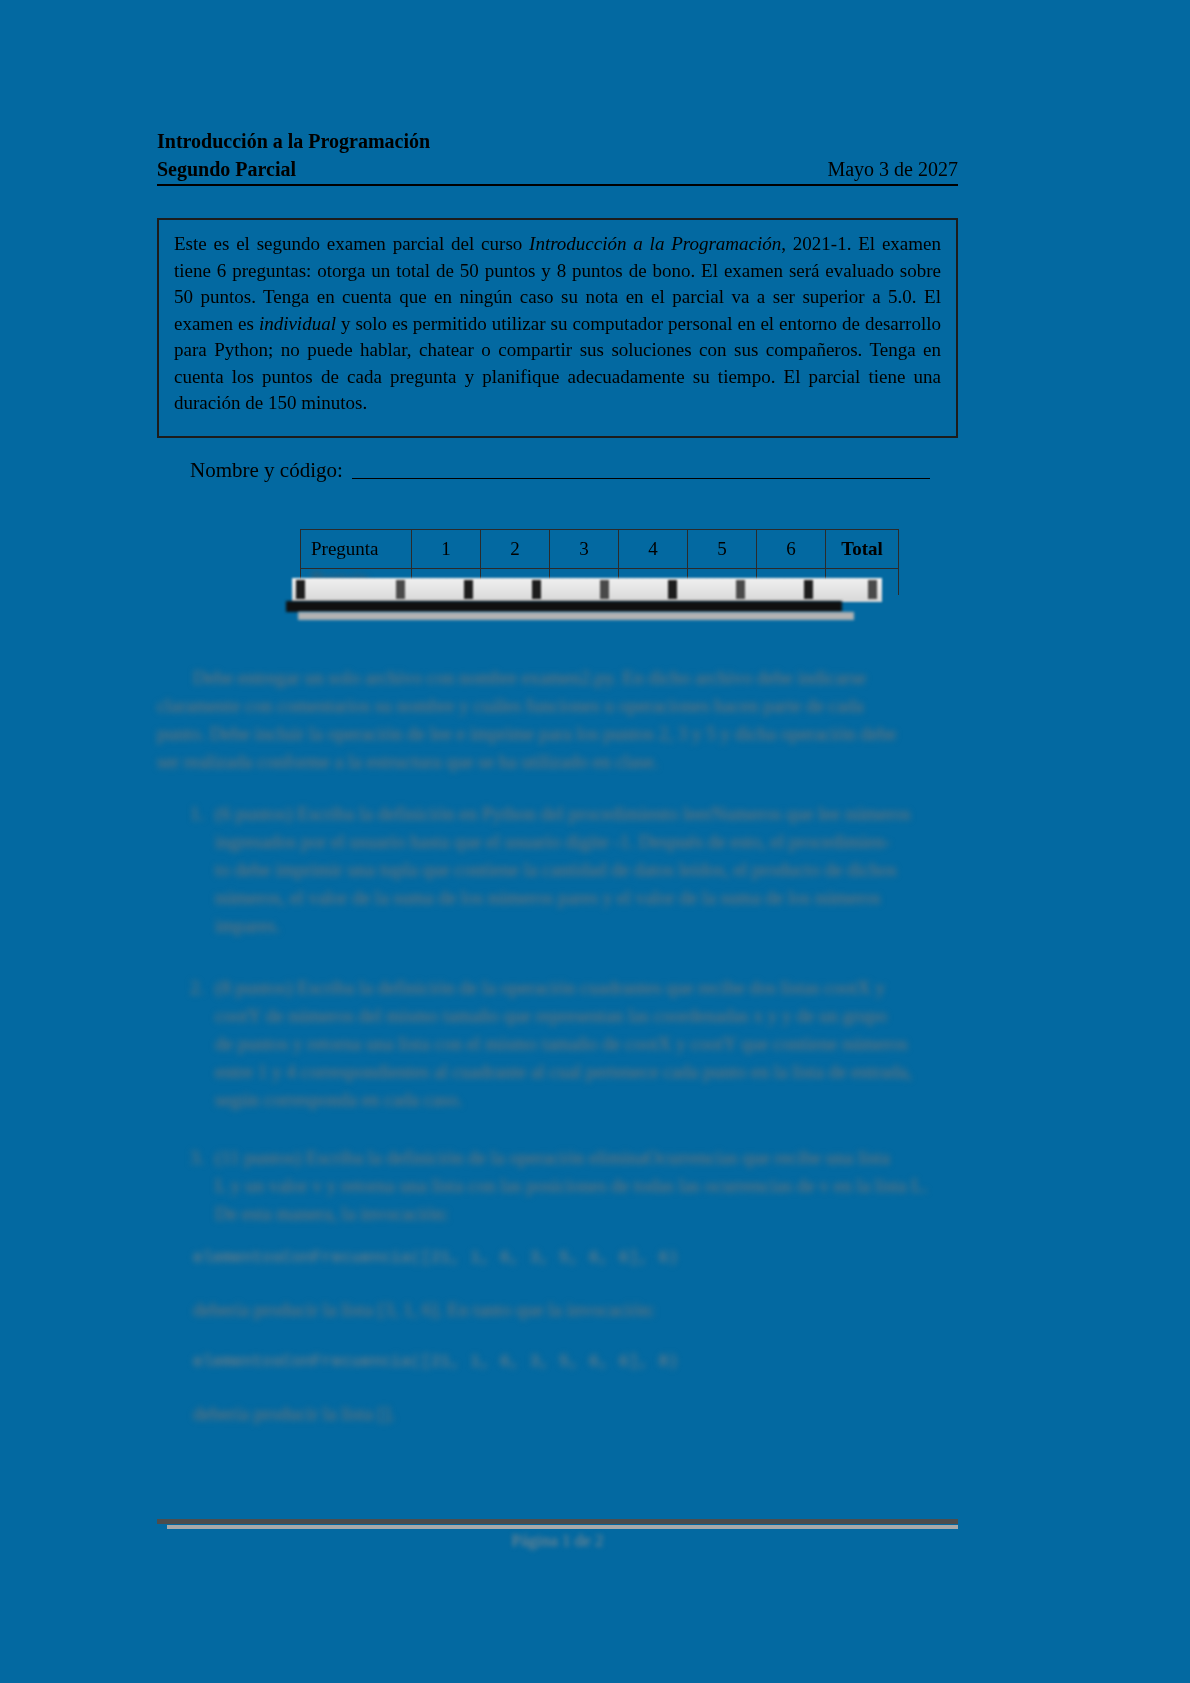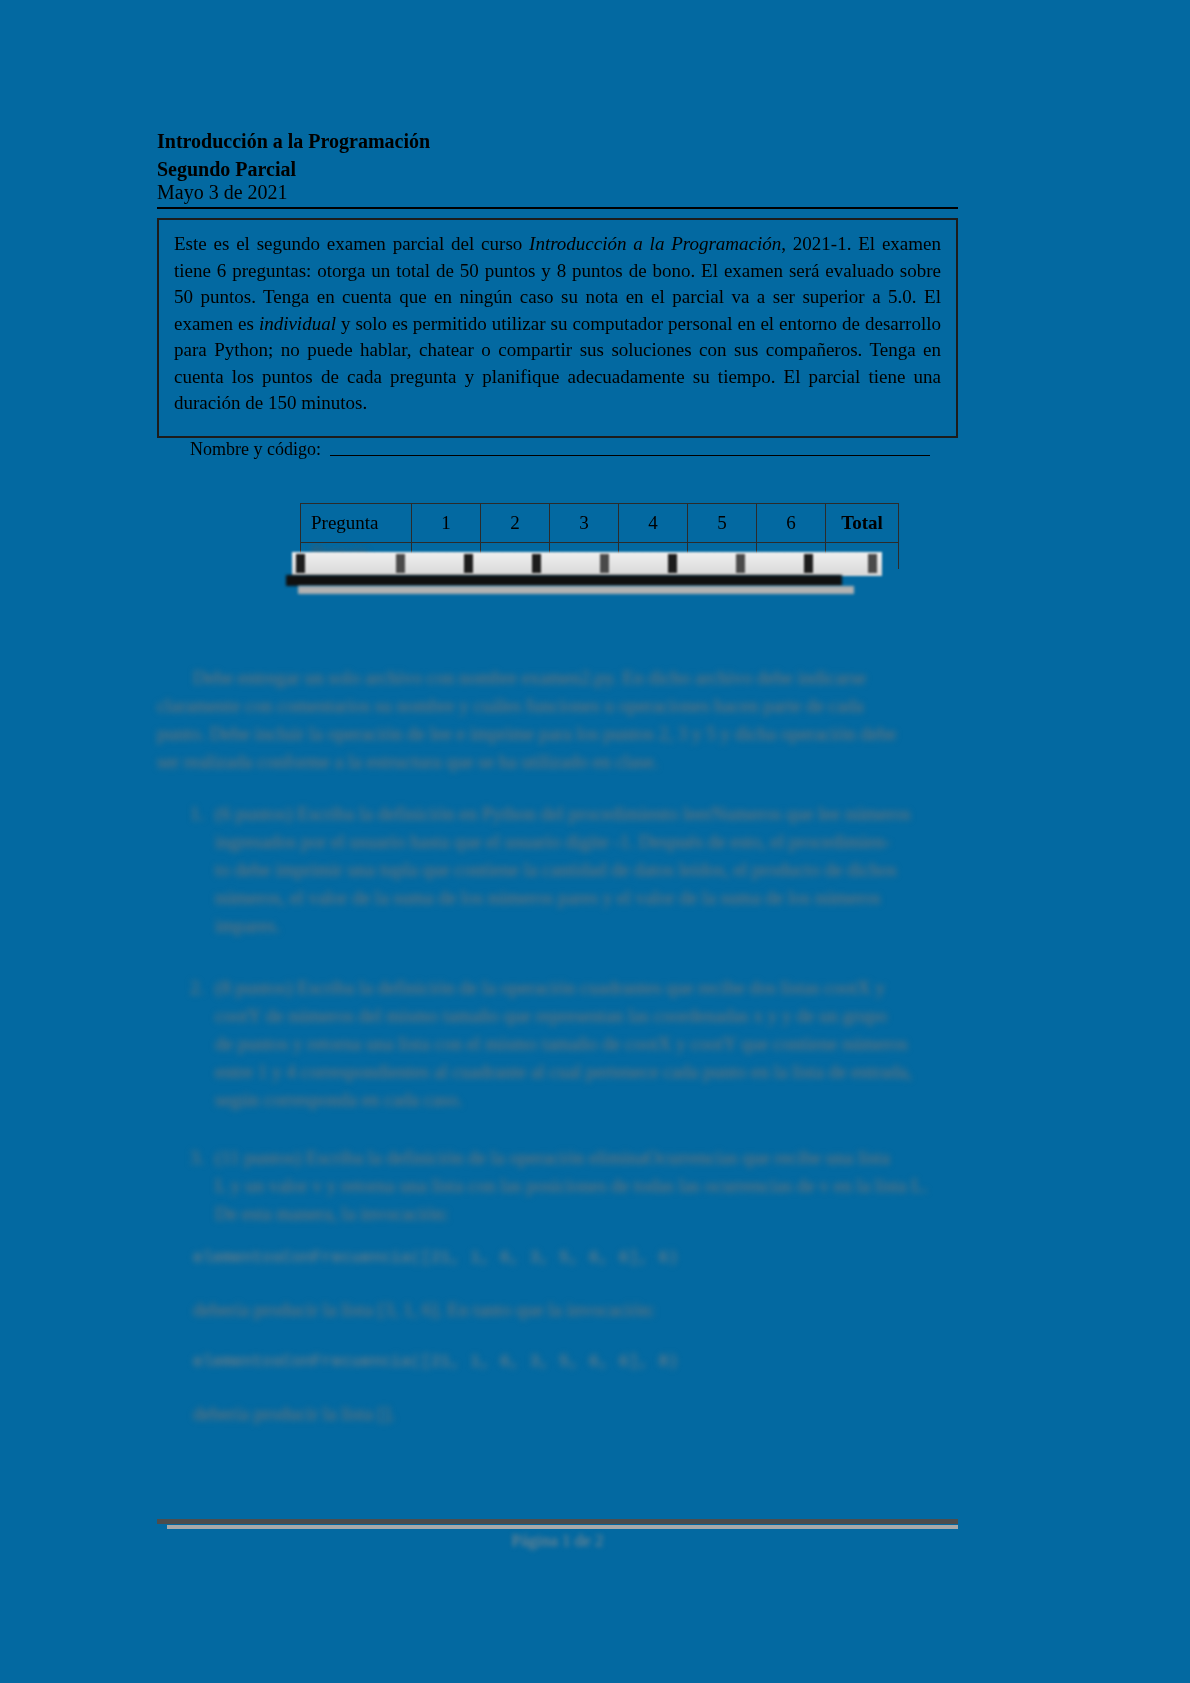--- a/index.html
+++ b/index.html
@@ -5,41 +5,41 @@
   html,body { margin:0; padding:0; background:#e9e9e9; }
   .page {
     position:relative; width:1190px; height:1683px; margin:0 auto;
     background:#0369a1; overflow:hidden;
     font-family:"Liberation Serif","DejaVu Serif",serif; color:#000;
   }
 
   
   .hdr { position:absolute; left:157px; top:130px; width:801px; }
   .hdr-course { font-weight:bold; font-size:20px; line-height:22px; }
-  .hdr-row { display:flex; justify-content:space-between; align-items:baseline; margin-top:6px;flex-direction:column; }
+  .hdr-row { display:flex; justify-content:space-between; align-items:baseline; margin-top:6px; }
   .hdr-exam { font-weight:bold; font-size:20px; }
   .hdr-date { font-size:20px; }
   .hdr-rule { border-bottom:2px solid #000; margin-top:3px; }
 
   
   .box {
     position:absolute; left:157px; top:218px; width:801px; box-sizing:border-box;
     border:2px solid #1c1c1c; padding:11px 15px 19px 15px;
     font-size:19px; line-height:26.5px; text-align:justify;
   }
   .it { font-style:italic; }
 
   
-  .name-row { position:absolute; left:190px; top:439px; width:740px; display:flex; font-size:18px;text-align:right; }
+  .name-row { position:absolute; left:190px; top:458px; width:740px; display:flex; font-size:21px;text-align:right; }
   .name-label { white-space:nowrap; }
   .name-line { flex:1; border-bottom:1.6px solid #000; margin-left:9px; margin-bottom:4px; }
 
   
   .tbl-wrap { position:absolute; left:300px; top:503px; width:580px; }
-  .tbl { border-collapse:collapse; width:100%; font-size:19px; table-layout:fixed; }
+  .tbl { border-collapse:collapse; width:100%; font-size:19px; table-layout:fixed;margin-top:26px; }
   .tbl td { border:1.6px solid #2b2b2b; height:38px; text-align:center; padding:0; overflow:hidden; }
   .tbl td.lbl { text-align:left; padding-left:10px; }
   .col-q { width:100px; } .col-n { width:68px; } .col-t { width:72px; }
   .bold { font-weight:bold; }
   .row-score td { height:26px; border-bottom:none; }
   .blur-label { display:inline-block; filter:blur(3px); color:#555; transform:translateY(-3px); }
 
   .pixel-strip {
     position:absolute; left:-8px; right:-2px; bottom:-7px; height:24px;
     background:linear-gradient(180deg,#efefef 0%,#e3e3e3 55%,#d7d7d7 100%);
@@ -70,21 +70,21 @@
 </style>
 </head>
 <body>
 
 <div class="page">
 
   <div class="hdr">
     <div class="hdr-course">Introducción a la Programación</div>
     <div class="hdr-row">
       <span class="hdr-exam">Segundo Parcial</span>
-      <span class="hdr-date">Mayo 3 de 2021</span>
+      <span class="hdr-date">Mayo 3 de 2027</span>
     </div>
     <div class="hdr-rule"></div>
   </div>
 
   <div class="box">
     <span>Este es el segundo examen parcial del curso </span><span class="it">Introducción a la Programación</span><span>, 2021-1. El examen tiene 6 preguntas: otorga un total de 50 puntos y 8 puntos de bono. El examen será evaluado sobre 50 puntos. Tenga en cuenta que en ningún caso su nota en el parcial va a ser superior a 5.0. El examen es </span><span class="it">individual</span><span> y solo es permitido utilizar su computador personal en el entorno de desarrollo para Python; no puede hablar, chatear o compartir sus soluciones con sus compañeros. Tenga en cuenta los puntos de cada pregunta y planifique adecuadamente su tiempo. El parcial tiene una duración de 150 minutos.</span>
   </div>
 
   <div class="name-row">
     <span class="name-label">Nombre y código:</span>

